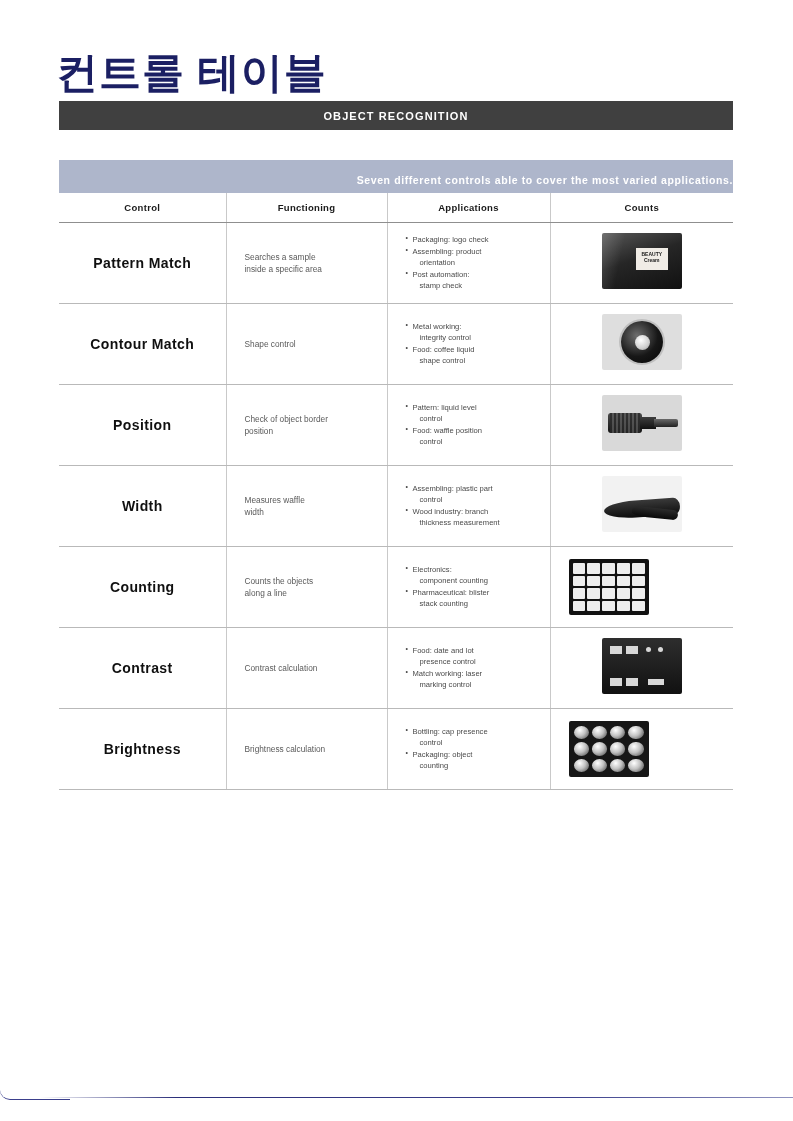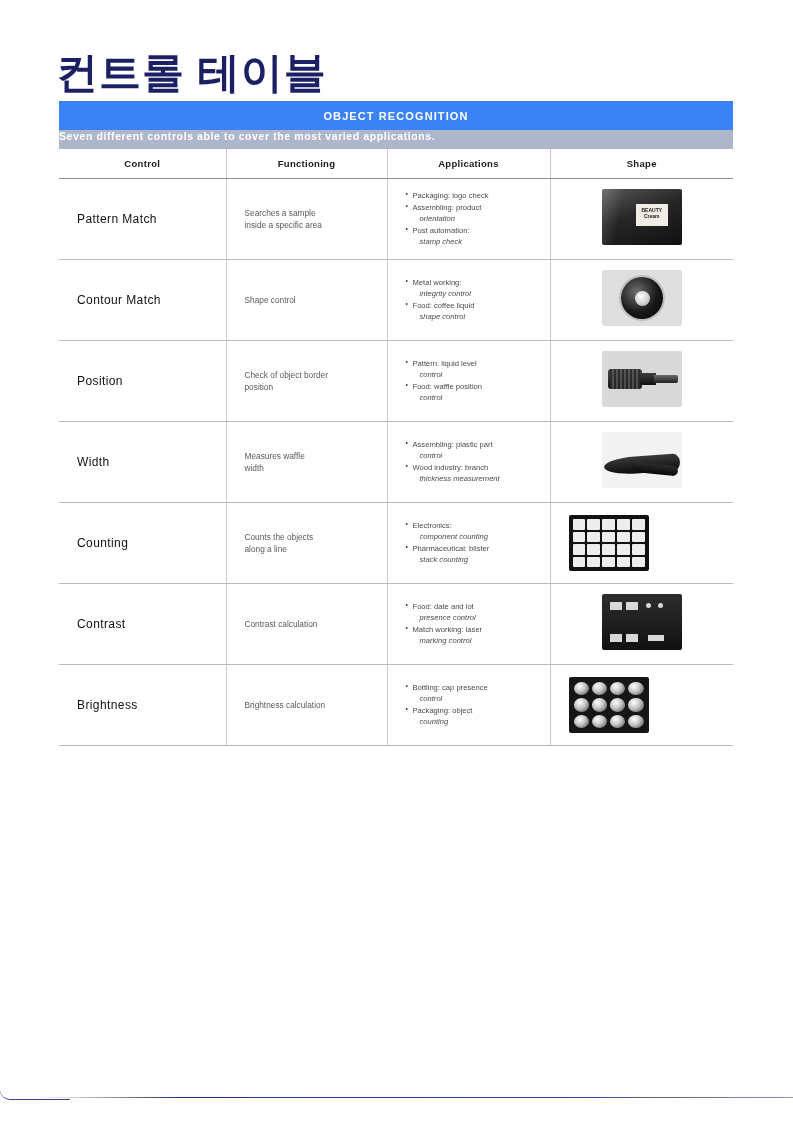--- a/index.html
+++ b/index.html
@@ -28,36 +28,37 @@
   }
 
   .table-wrap {
     position: absolute;
     left: 59px;
     top: 101px;
     width: 674px;
   }
 
   .banner-main {
-    background: #3b82f6;
+    background: #404040;
     color: #ffffff;
     text-align: center;
     font-size: 11px;
     font-weight: bold;
     letter-spacing: 1.1px;
     padding: 9px 0 8px 0;
   }
   .banner-sub {
     background: #aeb6cb;
     color: #ffffff;
-    text-align: left;
+    text-align: right;
     font-size: 10.5px;
     font-weight: bold;
     letter-spacing: 0.6px;
-    padding: 0 0 7px 0;
+    padding: 14px 0 7px 0;
+    margin-top: 30px;
   }
 
   table.control-table {
     border-collapse: collapse;
     width: 100%;
     table-layout: fixed;
   }
   table.control-table col.c-control { width: 167px; }
   table.control-table col.c-functioning { width: 161px; }
   table.control-table col.c-applications { width: 163px; }
@@ -78,23 +79,23 @@
   table.control-table td {
     border-bottom: 1px solid #b9b9b9;
     border-right: 1px solid #c9c9c9;
     vertical-align: middle;
     padding: 8px 18px;
     height: 64px;
   }
   table.control-table td:last-child { border-right: none; }
 
   .cell-control {
-    text-align: left;
-    font-size: 12px;
-    font-weight: normal;
+    text-align: center;
+    font-size: 14px;
+    font-weight: bold;
     color: #101010;
     letter-spacing: 0.4px;
   }
   .cell-functioning {
     text-align: left;
     font-size: 8.3px;
     color: #5a5a5a;
     line-height: 1.5;
   }
   .cell-applications {
@@ -109,21 +110,21 @@
     margin-bottom: 1px;
   }
   .app-item:before {
     content: "\2022";
     position: absolute;
     left: 0;
     top: -1px;
     font-size: 7px;
     color: #4a4a4a;
   }
-  .app-line2 { padding-left: 7px; display: block; font-style: italic; }
+  .app-line2 { padding-left: 7px; display: block; }
 
   .cell-image {
     text-align: center;
     padding: 6px 0;
   }
 
   .thumb {
     width: 80px;
     height: 56px;
     display: inline-block;
@@ -319,21 +320,21 @@
       <col class="c-control">
       <col class="c-functioning">
       <col class="c-applications">
       <col class="c-image">
     </colgroup>
     <thead>
       <tr>
         <th>Control</th>
         <th>Functioning</th>
         <th>Applications</th>
-        <th>Shape</th>
+        <th>Counts</th>
       </tr>
     </thead>
     <tbody>
 
       <tr>
         <td class="cell-control">Pattern  Match</td>
         <td class="cell-functioning">
           <div>Searches a sample</div>
           <div>inside a specific area</div>
         </td>

